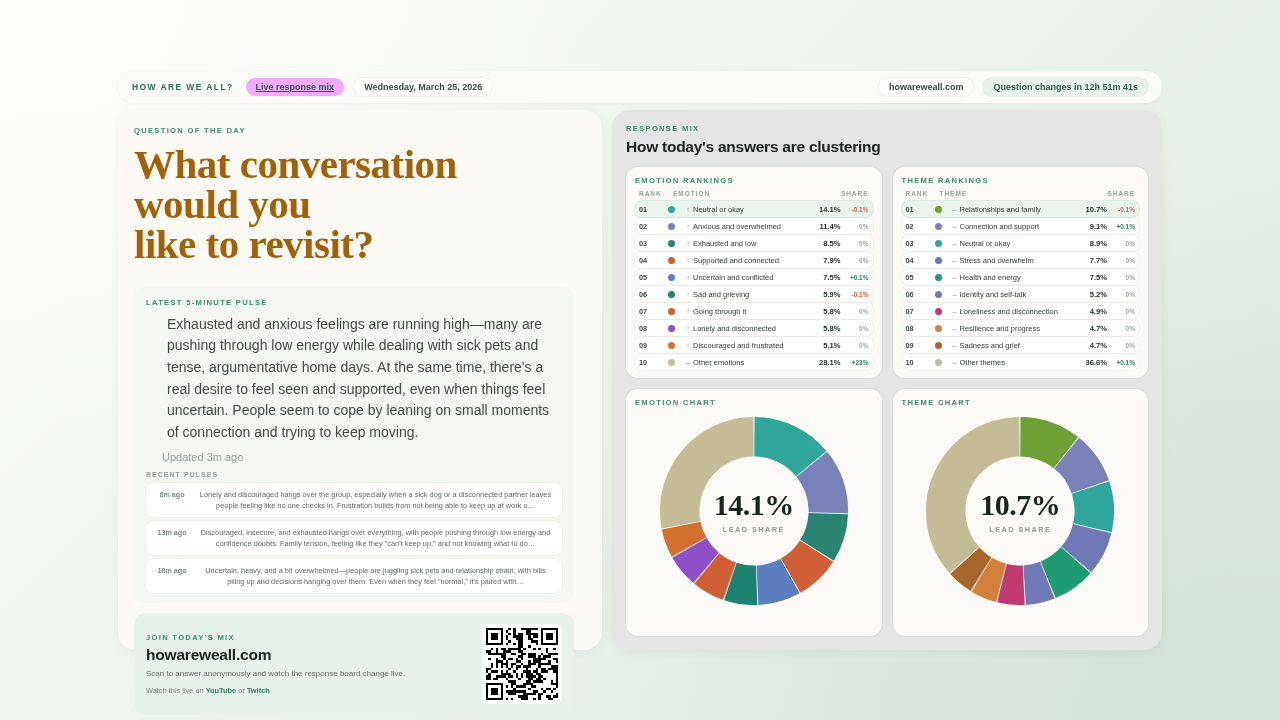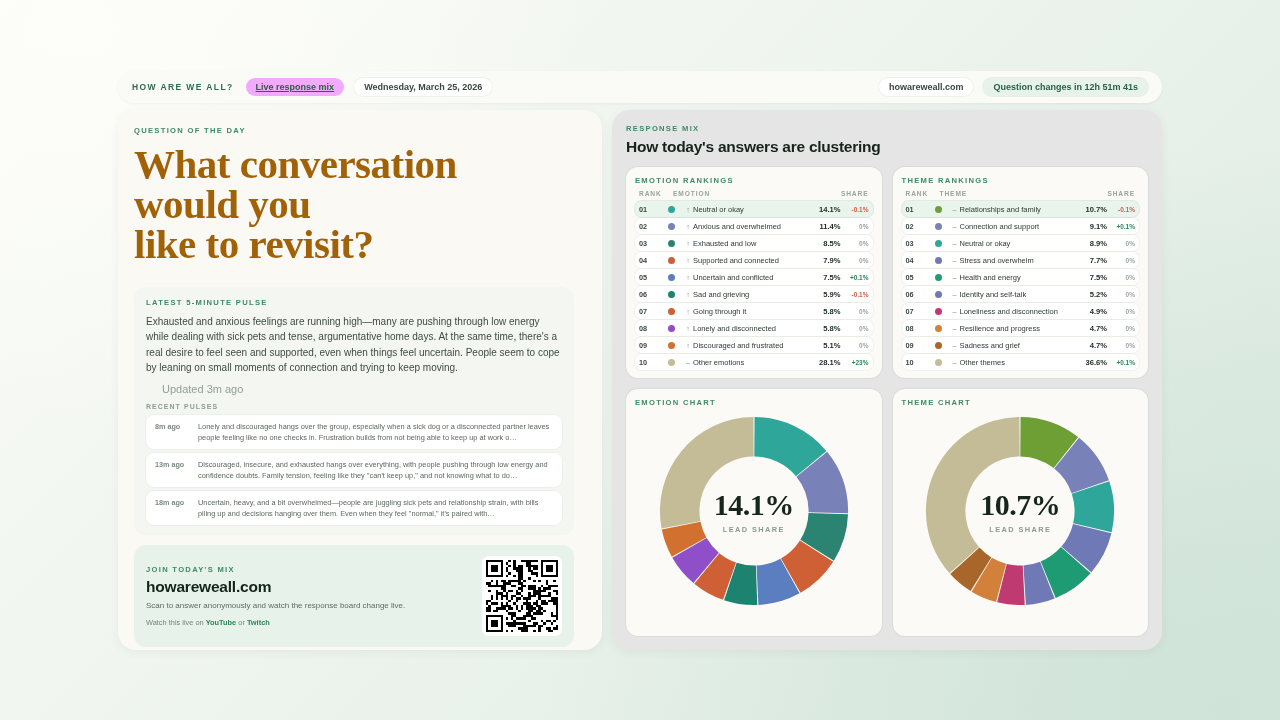--- a/index.html
+++ b/index.html
@@ -61,25 +61,25 @@
     font-family: "Liberation Serif", serif; font-weight: 700;
     font-size: 41px; line-height: .98; color: #a16207; letter-spacing: -.5px;
     margin-top: 9px;
   }
 
   
   .pulse-card {
     margin-top: 22px; background: #f3f6f1; border-radius: 12px; padding: 11px 12px 10px 12px;
   }
   .pulse-body {
-    margin-top: 7px; font-size: 10px; line-height: 1.55; color: #414b44;
+    margin-top: 7px; font-size: 14px; line-height: 1.55; color: #414b44; margin-left: 21px;
   }
   .pulse-updated { margin-top: 7px; font-size: 11px; color: #93a097; margin-left: 16px; }
   .recent-label { margin-top: 8px; font-size: 6.9px; font-weight: 700; letter-spacing: 1.1px; color: #8e9b92; }
-  .pulse-list { margin-top: 5px; display: flex; flex-direction: column; gap: 4px; }
+  .pulse-list { margin-top: 5px; display: flex; flex-direction: column; gap: 4px; text-align: center; }
   .pulse-row {
     background: #ffffff; border-radius: 8px; padding: 6px 9px; display: flex; gap: 9px;
     box-shadow: 0 0 0 1px rgba(130,150,140,.06);
   }
   .pulse-time { font-size: 7.2px; font-weight: 700; color: #7c8a81; width: 34px; flex: none; padding-top: 1px; }
   .pulse-text { font-size: 7.4px; line-height: 1.5; color: #5c675f; }
 
   
   .join-card {
     margin-top: 10px; background: #e6f2ea; border-radius: 12px;

